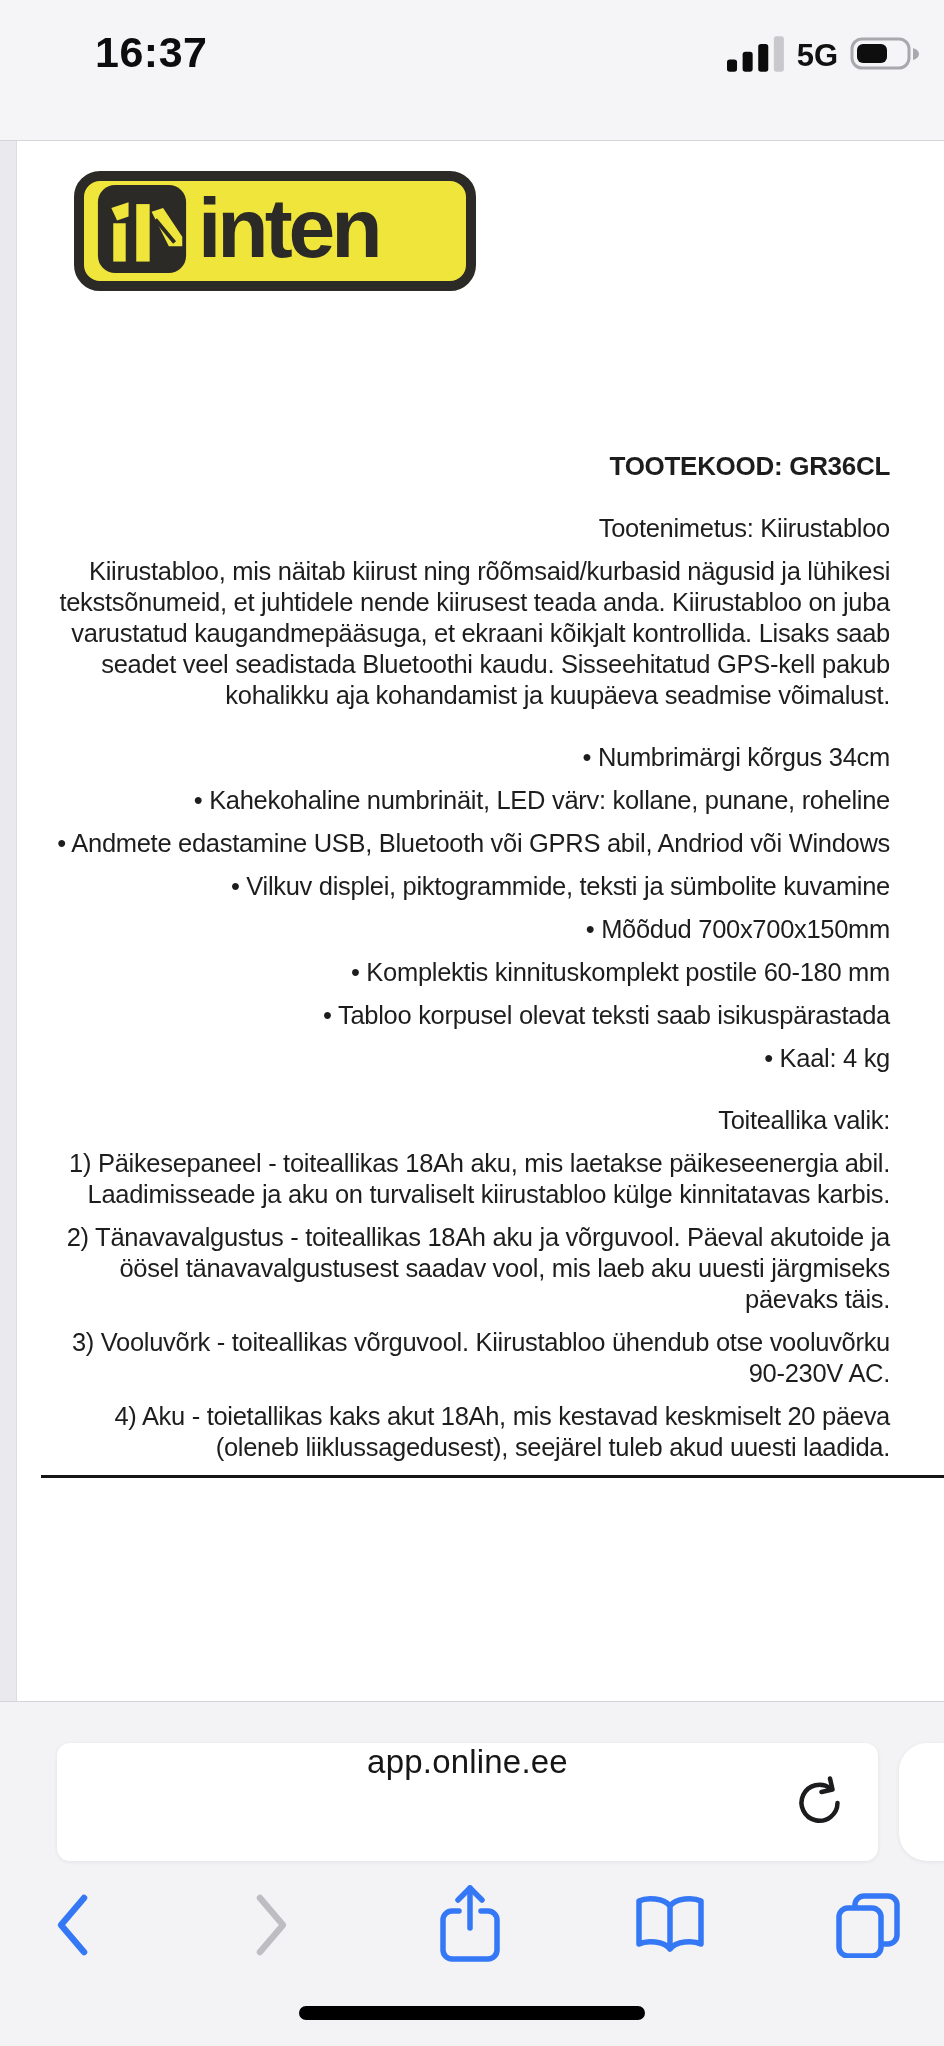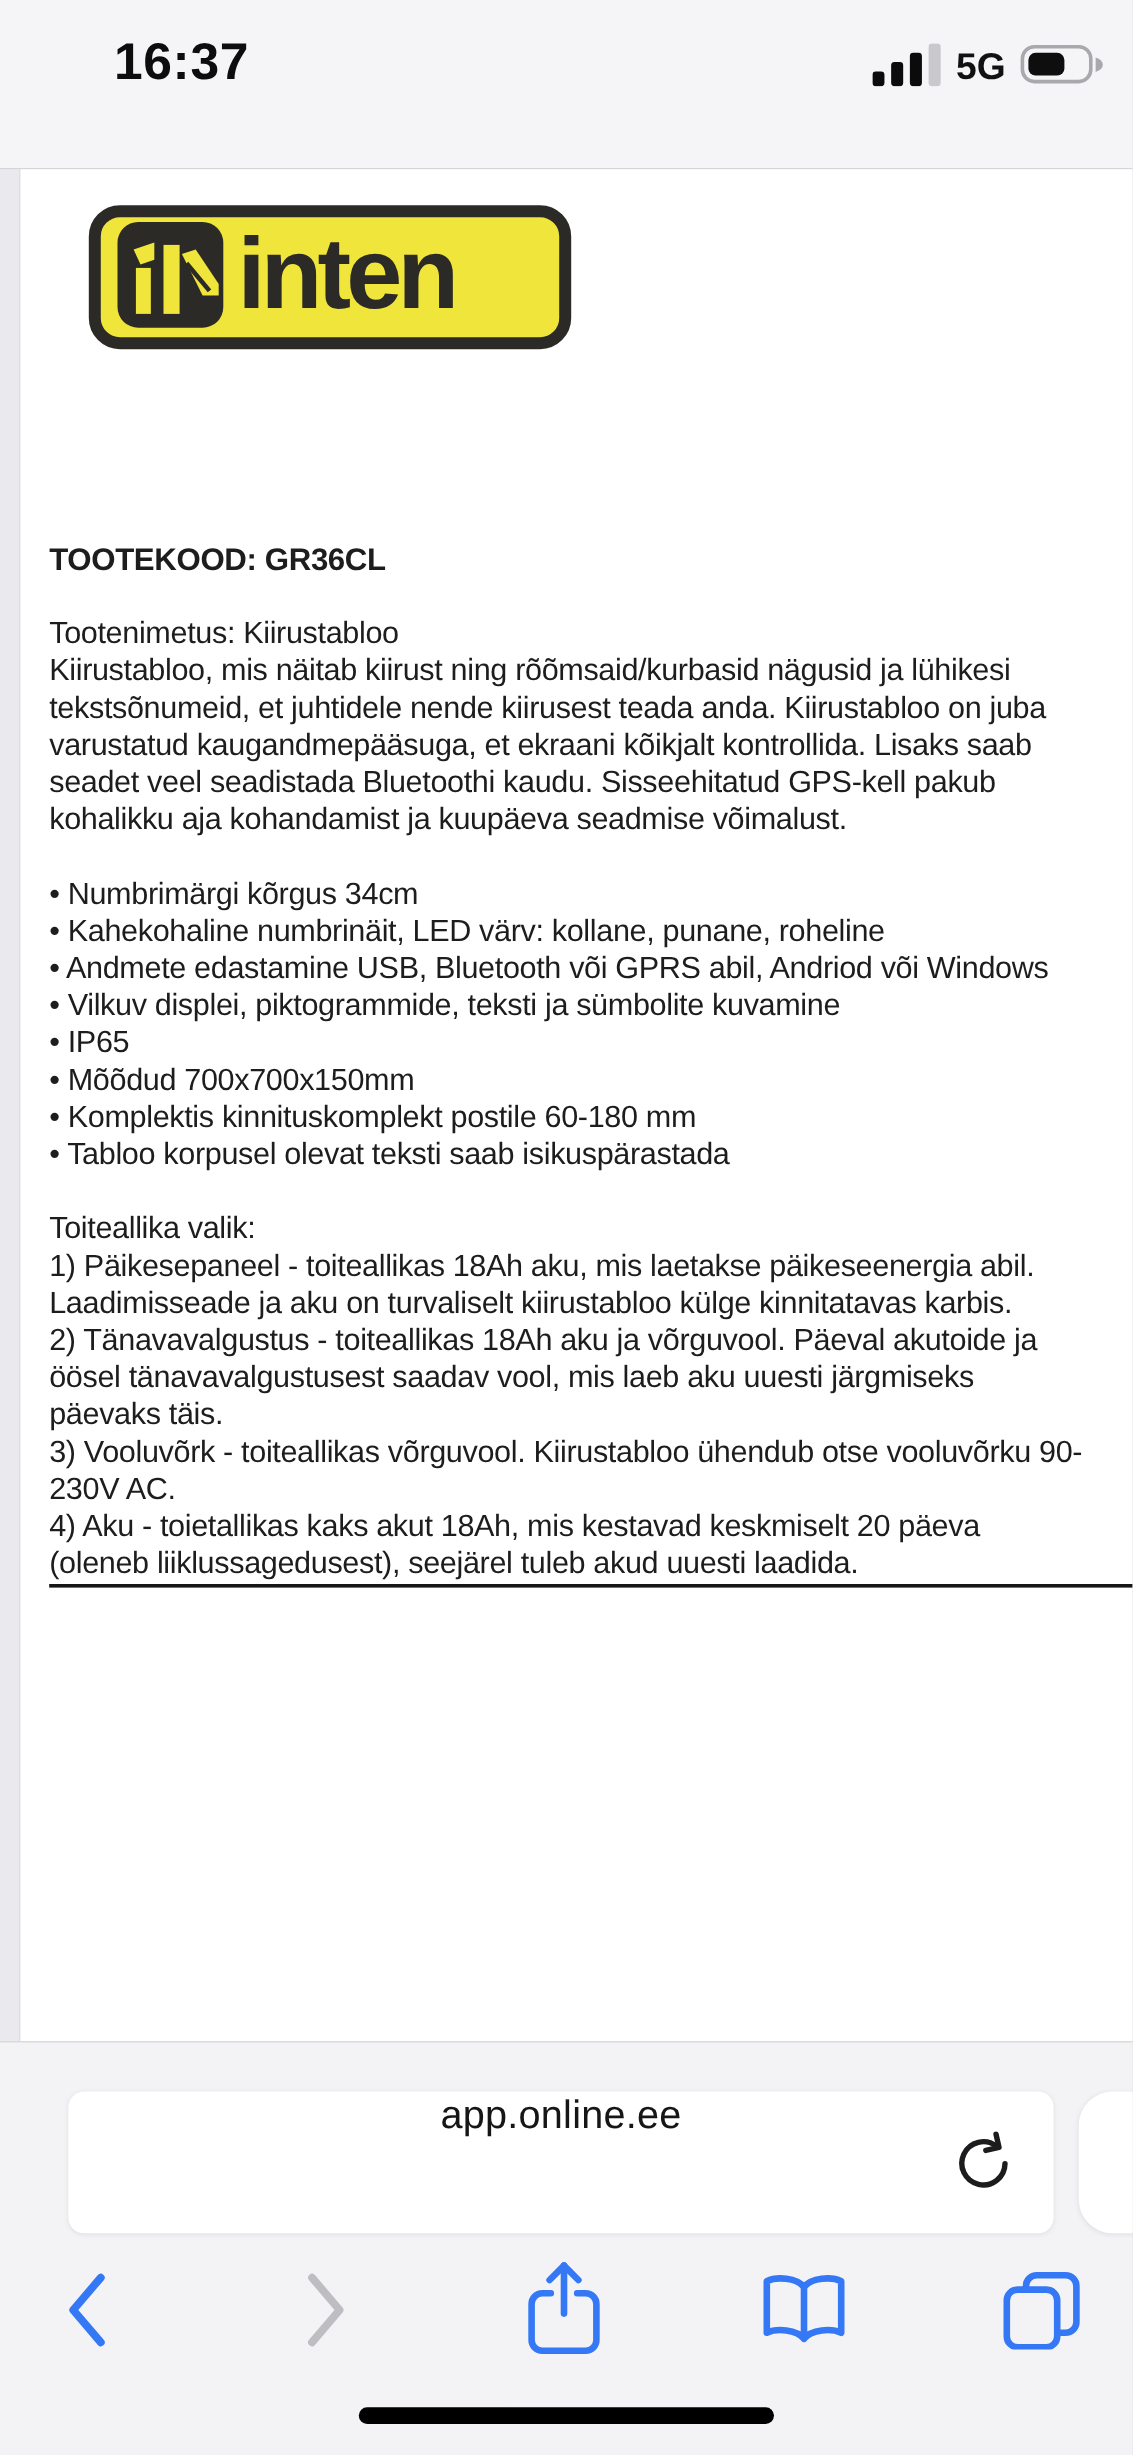--- a/index.html
+++ b/index.html
@@ -34,21 +34,21 @@
     position:relative;width:382px;height:100px;margin-left:33px;
     background:#f0e53b;border:10px solid #2b2a26;border-radius:26px;
     display:flex;align-items:center;
   }
   .brand-logo .mark{margin-left:12px;flex:0 0 auto;display:block;}
   .logo-text{
     font-size:84px;font-weight:700;color:#2b2a26;letter-spacing:-4px;
     line-height:1;margin-left:10px;margin-top:-6px;
   }
   .copy{color:#1d1d1d;font-size:25.5px;line-height:31px;letter-spacing:-.3px;}
-  .copy p{margin:0;}
+  .copy p{margin:12px;text-align:right;}
   .gap{margin-top:31px !important;}
   .first-gap{margin-top:160px !important;}
   .bold{font-weight:700;font-size:26px;}
   .rule{
     border:none;border-top:3px solid #161616;
     margin:1px -42px 0 0;
   }
   
   .chrome{
     position:absolute;left:0;top:1701px;width:944px;height:345px;
@@ -132,24 +132,24 @@
         <p class="bold first-gap">TOOTEKOOD: GR36CL</p>
         <p class="gap">Tootenimetus: Kiirustabloo</p>
 
         <p>Kiirustabloo, mis näitab kiirust ning rõõmsaid/kurbasid nägusid ja lühikesi tekstsõnumeid, et juhtidele nende kiirusest teada anda. Kiirustabloo on juba varustatud kaugandmepääsuga, et ekraani kõikjalt kontrollida. Lisaks saab seadet veel seadistada Bluetoothi kaudu. Sisseehitatud GPS-kell pakub kohalikku aja kohandamist ja kuupäeva seadmise võimalust.</p>
 
         <div class="gap">
           <p>• Numbrimärgi kõrgus 34cm</p>
           <p>• Kahekohaline numbrinäit, LED värv: kollane, punane, roheline</p>
           <p>• Andmete edastamine USB, Bluetooth või GPRS abil, Andriod või Windows</p>
           <p>• Vilkuv displei, piktogrammide, teksti ja sümbolite kuvamine</p>
-          <p>• IP65</p>
           <p>• Mõõdud 700x700x150mm</p>
           <p>• Komplektis kinnituskomplekt postile 60-180 mm</p>
           <p>• Tabloo korpusel olevat teksti saab isikuspärastada</p>
+          <p>• Kaal: 4 kg</p>
         </div>
 
         <div class="gap">
           <p>Toiteallika valik:</p>
           <p>1) Päikesepaneel - toiteallikas 18Ah aku, mis laetakse päikeseenergia abil. Laadimisseade ja aku on turvaliselt kiirustabloo külge kinnitatavas karbis.</p>
           <p>2) Tänavavalgustus - toiteallikas 18Ah aku ja võrguvool. Päeval akutoide ja öösel tänavavalgustusest saadav vool, mis laeb aku uuesti järgmiseks päevaks täis.</p>
           <p>3) Vooluvõrk - toiteallikas võrguvool. Kiirustabloo ühendub otse vooluvõrku 90-230V AC.</p>
           <p>4) Aku - toietallikas kaks akut 18Ah, mis kestavad keskmiselt 20 päeva (oleneb liiklussagedusest), seejärel tuleb akud uuesti laadida.</p>
         </div>
 

